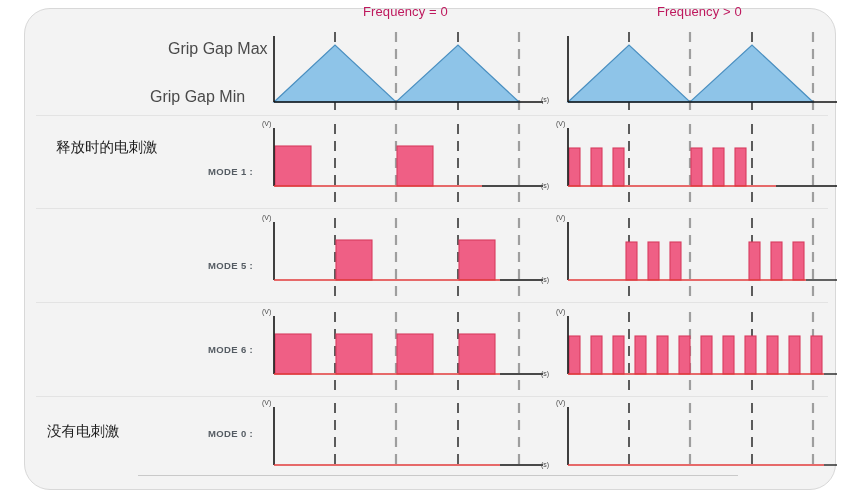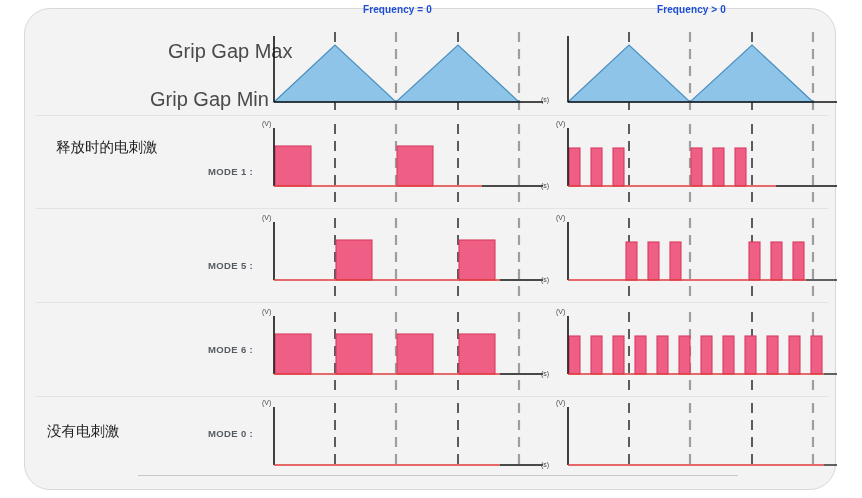--- a/index.html
+++ b/index.html
@@ -6,35 +6,35 @@
   body{width:862px;height:498px;overflow:hidden;
        font-family:"Liberation Sans","DejaVu Sans",sans-serif;}
 
   #root{position:relative;width:862px;height:498px;background:#ffffff;}
 
   
   .panel{position:absolute;left:24px;top:8px;width:812px;height:482px;
          background:#f3f3f3;border:1px solid #d8d8d8;border-radius:26px;
          box-sizing:border-box;}
 
-  .col-header{position:absolute;top:4px;font-size:10px;font-weight:bold;
-              color:#1d4ed8;letter-spacing:.1px;white-space:nowrap;}
+  .col-header{position:absolute;top:4px;font-size:13px;font-weight:normal;
+              color:#be185d;letter-spacing:.1px;white-space:nowrap;}
   #hdr-freq0{left:363px;}
   #hdr-freqpos{left:657px;}
 
   
   .row-sep{position:absolute;height:1px;background:#e3e3e3;left:36px;width:792px;}
 
   
   .cn-label{position:absolute;font-size:14.5px;color:#1c1c1c;white-space:nowrap;
             font-family:"DejaVu Sans","Liberation Sans",sans-serif;}
   .mode-label{position:absolute;font-size:9.5px;font-weight:bold;color:#555c63;
               letter-spacing:.35px;white-space:nowrap;}
 
-  .grip-label{position:absolute;font-size:20px;color:#4a4a4a;white-space:nowrap;
+  .grip-label{position:absolute;font-size:16px;color:#4a4a4a;white-space:nowrap;
               text-align:right;}
 
   
   .plot{position:absolute;}
   .plot svg{display:block;}
 
   .unit{position:absolute;font-size:7px;color:#4a4a4a;white-space:nowrap;}
 
   .bottom-rule{position:absolute;left:138px;top:475px;width:600px;height:1px;
                background:#c9c9c9;}

